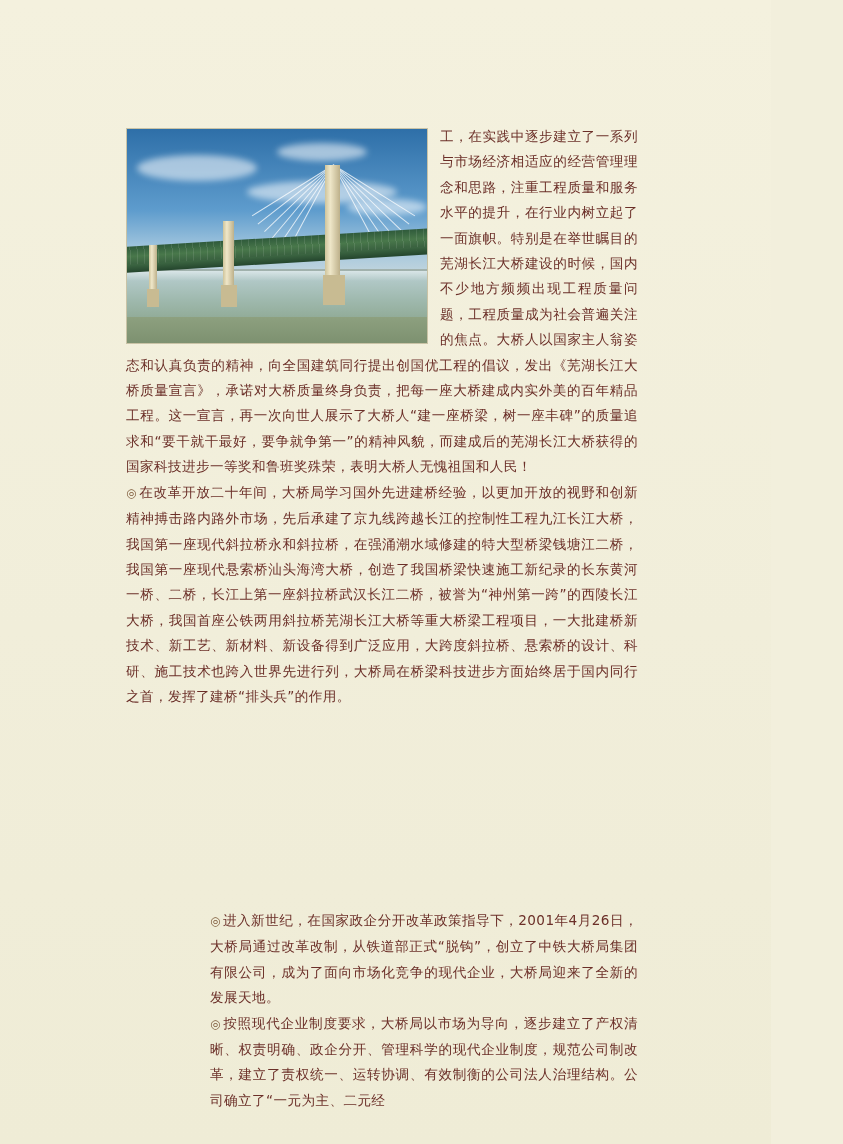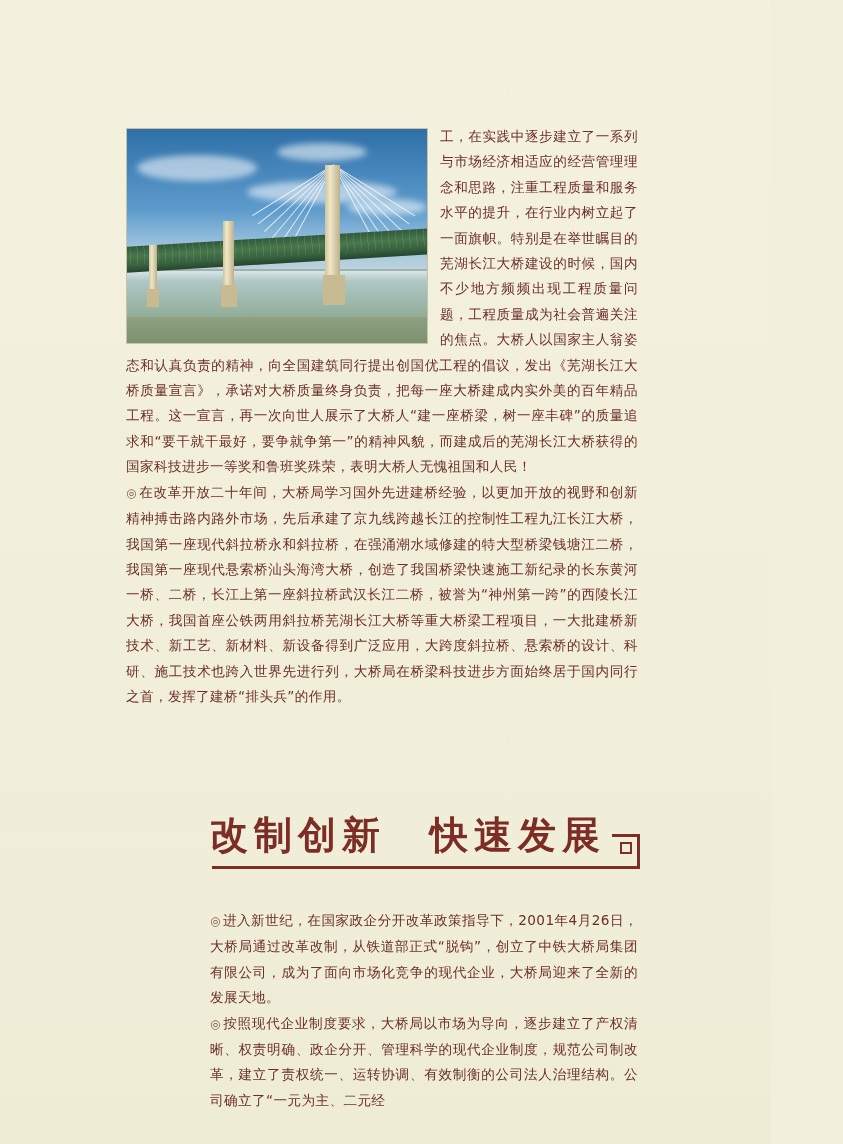--- a/index.html
+++ b/index.html
@@ -258,26 +258,20 @@
     </div>
 
     <div class="body-text">
       <p>工，在实践中逐步建立了一系列与市场经济相适应的经营管理理念和思路，注重工程质量和服务水平的提升，在行业内树立起了一面旗帜。特别是在举世瞩目的芜湖长江大桥建设的时候，国内不少地方频频出现工程质量问题，工程质量成为社会普遍关注的焦点。大桥人以国家主人翁姿态和认真负责的精神，向全国建筑同行提出创国优工程的倡议，发出《芜湖长江大桥质量宣言》，承诺对大桥质量终身负责，把每一座大桥建成内实外美的百年精品工程。这一宣言，再一次向世人展示了大桥人“建一座桥梁，树一座丰碑”的质量追求和“要干就干最好，要争就争第一”的精神风貌，而建成后的芜湖长江大桥获得的国家科技进步一等奖和鲁班奖殊荣，表明大桥人无愧祖国和人民！</p>
       <p>
         <span class="bullet">◎</span><span>在改革开放二十年间，大桥局学习国外先进建桥经验，以更加开放的视野和创新精神搏击路内路外市场，先后承建了京九线跨越长江的控制性工程九江长江大桥，我国第一座现代斜拉桥永和斜拉桥，在强涌潮水域修建的特大型桥梁钱塘江二桥，我国第一座现代悬索桥汕头海湾大桥，创造了我国桥梁快速施工新纪录的长东黄河一桥、二桥，长江上第一座斜拉桥武汉长江二桥，被誉为“神州第一跨”的西陵长江大桥，我国首座公铁两用斜拉桥芜湖长江大桥等重大桥梁工程项目，一大批建桥新技术、新工艺、新材料、新设备得到广泛应用，大跨度斜拉桥、悬索桥的设计、科研、施工技术也跨入世界先进行列，大桥局在桥梁科技进步方面始终居于国内同行之首，发挥了建桥“排头兵”的作用。</span>
       </p>
     </div>
   </div>
 
-  <div class="section-head">
-    <div class="section-title">改制创新　快速发展</div>
-    <div class="head-corner"></div>
-    <div class="head-corner-inner"></div>
-    <div class="head-rule"></div>
-  </div>
 
   <div class="article-bottom body-text">
     <p>
       <span class="bullet">◎</span><span>进入新世纪，在国家政企分开改革政策指导下，2001年4月26日，大桥局通过改革改制，从铁道部正式“脱钩”，创立了中铁大桥局集团有限公司，成为了面向市场化竞争的现代企业，大桥局迎来了全新的发展天地。</span>
     </p>
     <p>
       <span class="bullet">◎</span><span>按照现代企业制度要求，大桥局以市场为导向，逐步建立了产权清晰、权责明确、政企分开、管理科学的现代企业制度，规范公司制改革，建立了责权统一、运转协调、有效制衡的公司法人治理结构。公司确立了“一元为主、二元经</span>
     </p>
   </div>
 

